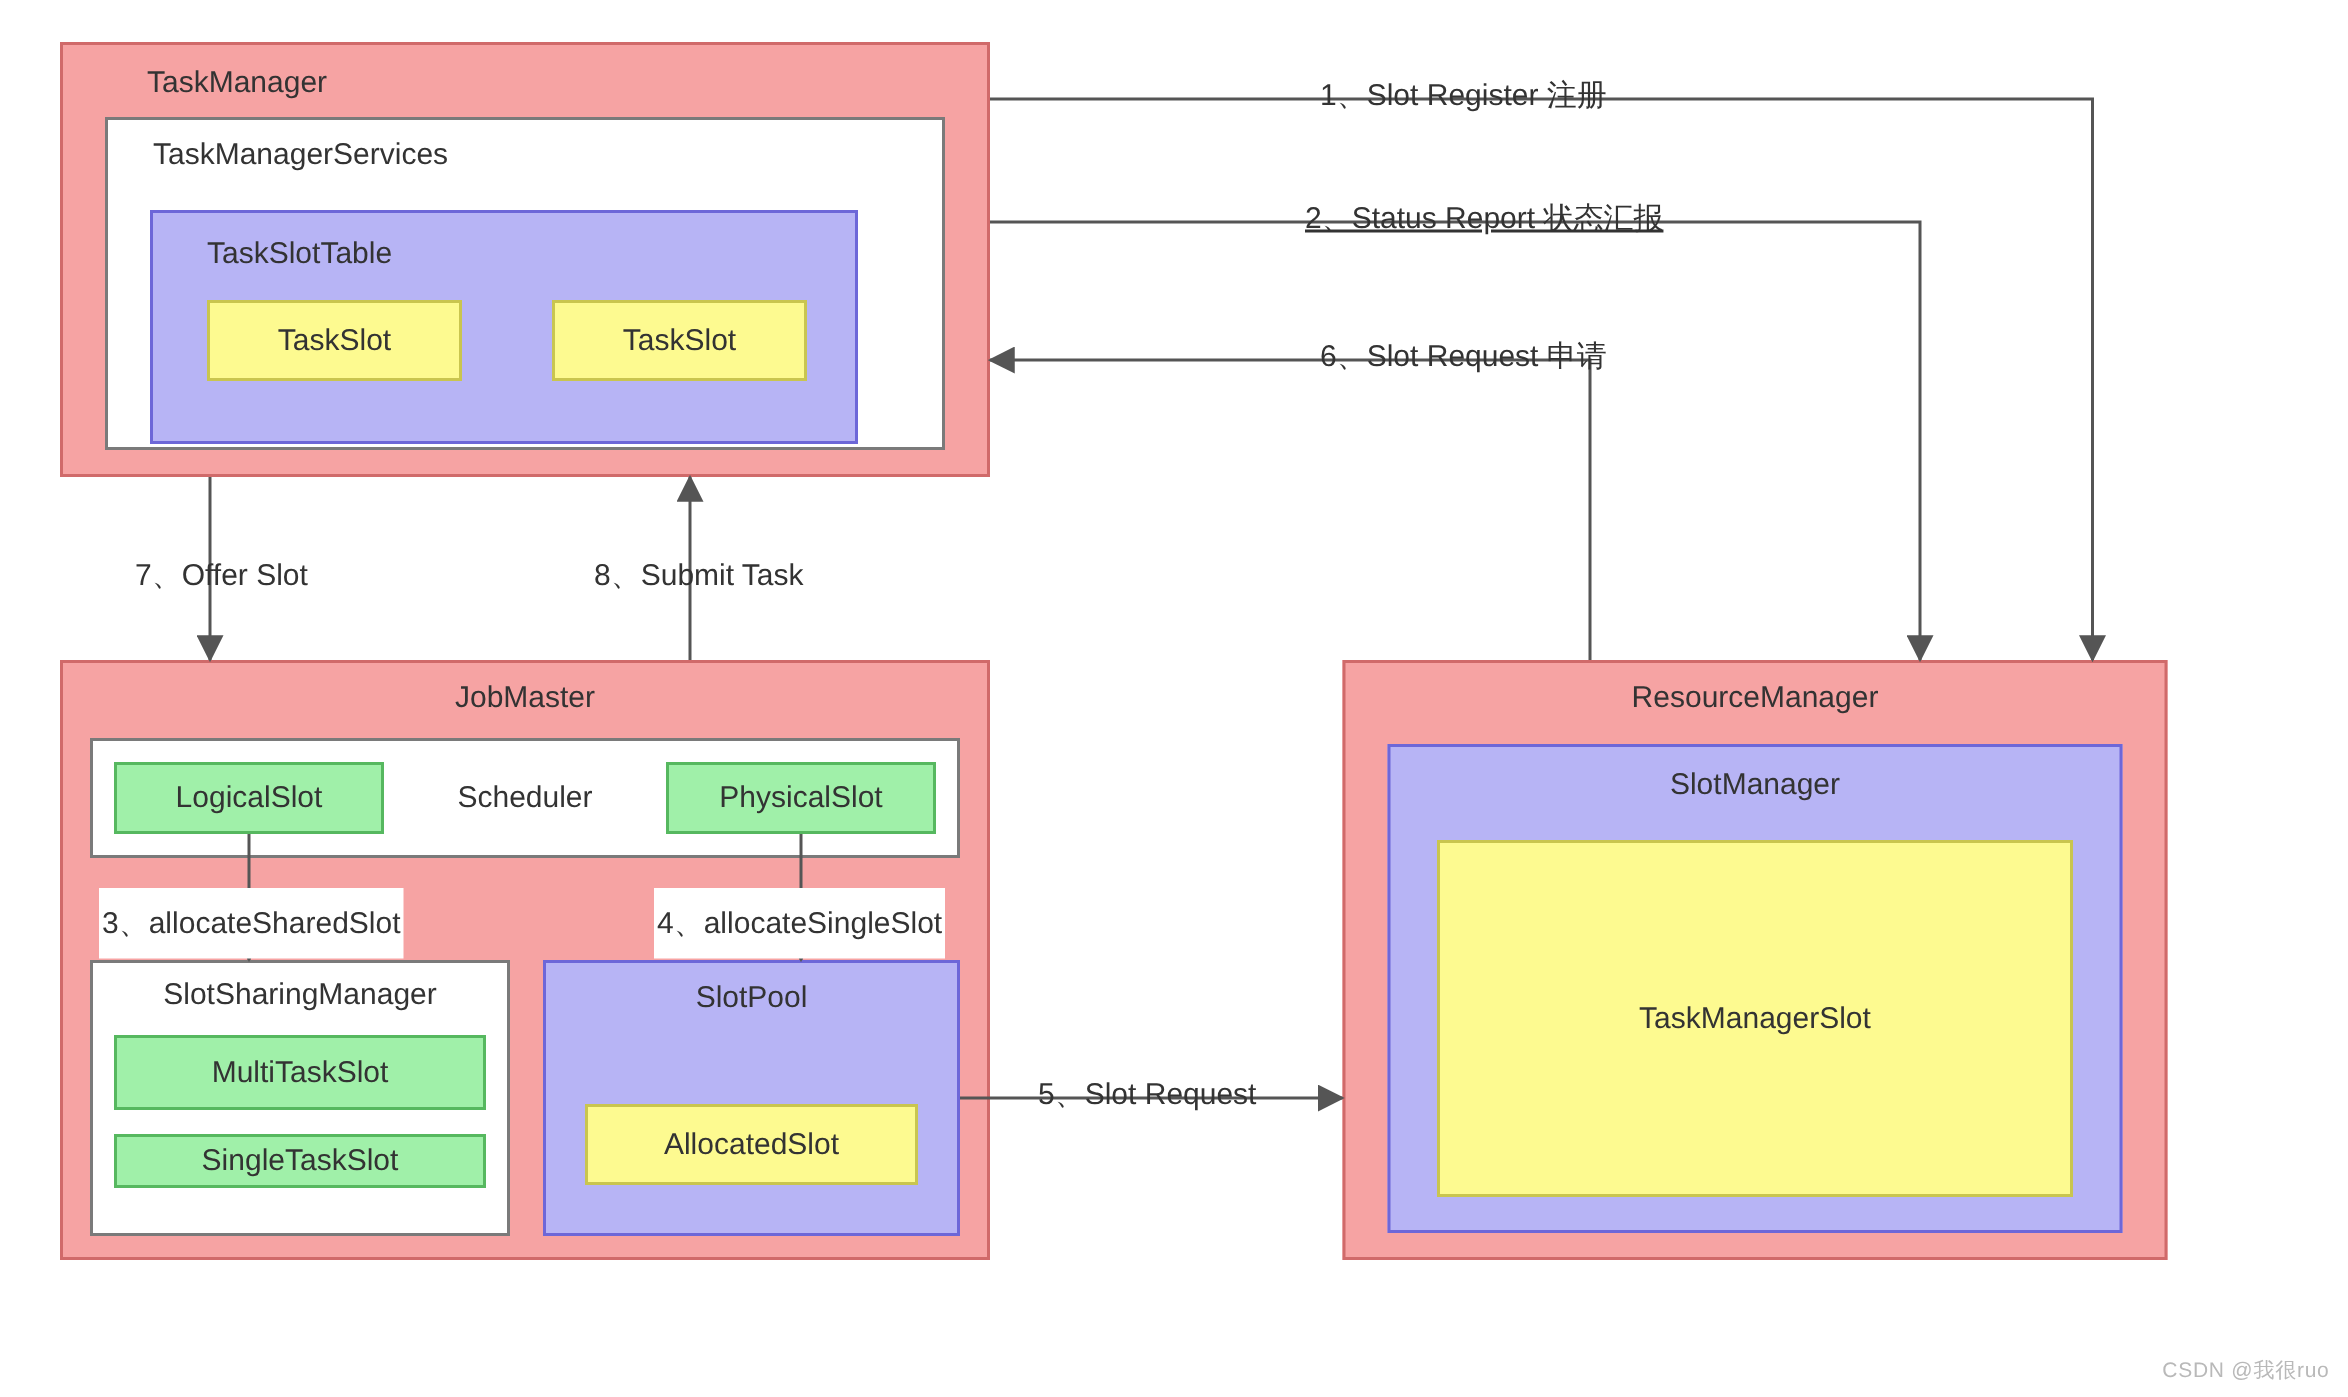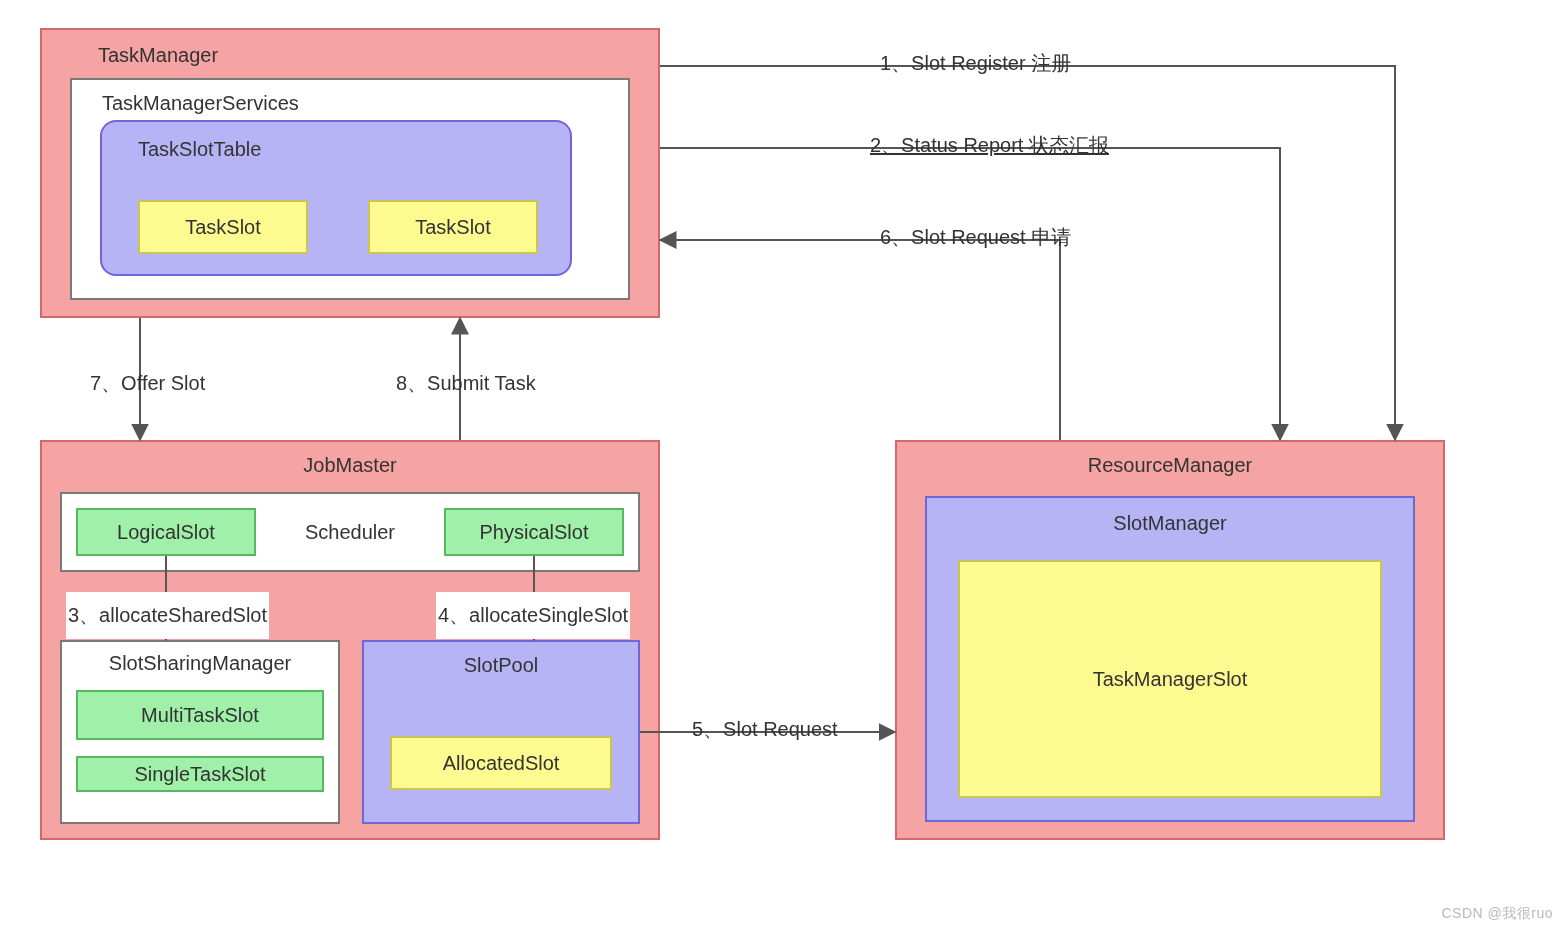--- a/index.html
+++ b/index.html
@@ -61,21 +61,21 @@
 <body>
 
 <div class="canvas">
 
   <div class="box pink" style="left:40px; top:28px; width:620px; height:290px;">
     <span class="title" style="left:30px; top:14px;margin-left:26px;">TaskManager</span>
   </div>
   <div class="box white" style="left:70px; top:78px; width:560px; height:222px;">
     <span class="title" style="left:30px; top:12px;">TaskManagerServices</span>
   </div>
-  <div class="box purple" style="left:100px; top:120px; width:472px; height:156px;border-radius:16px;">
+  <div class="box purple" style="left:100px; top:140px; width:472px; height:156px;">
     <span class="title" style="left:36px; top:16px;">TaskSlotTable</span>
   </div>
   <div class="box yellow centered" style="left:138px; top:200px; width:170px; height:54px;">
     <span>TaskSlot</span>
   </div>
   <div class="box yellow centered" style="left:368px; top:200px; width:170px; height:54px;">
     <span>TaskSlot</span>
   </div>
 
   <div class="box pink" style="left:40px; top:440px; width:620px; height:400px;">

